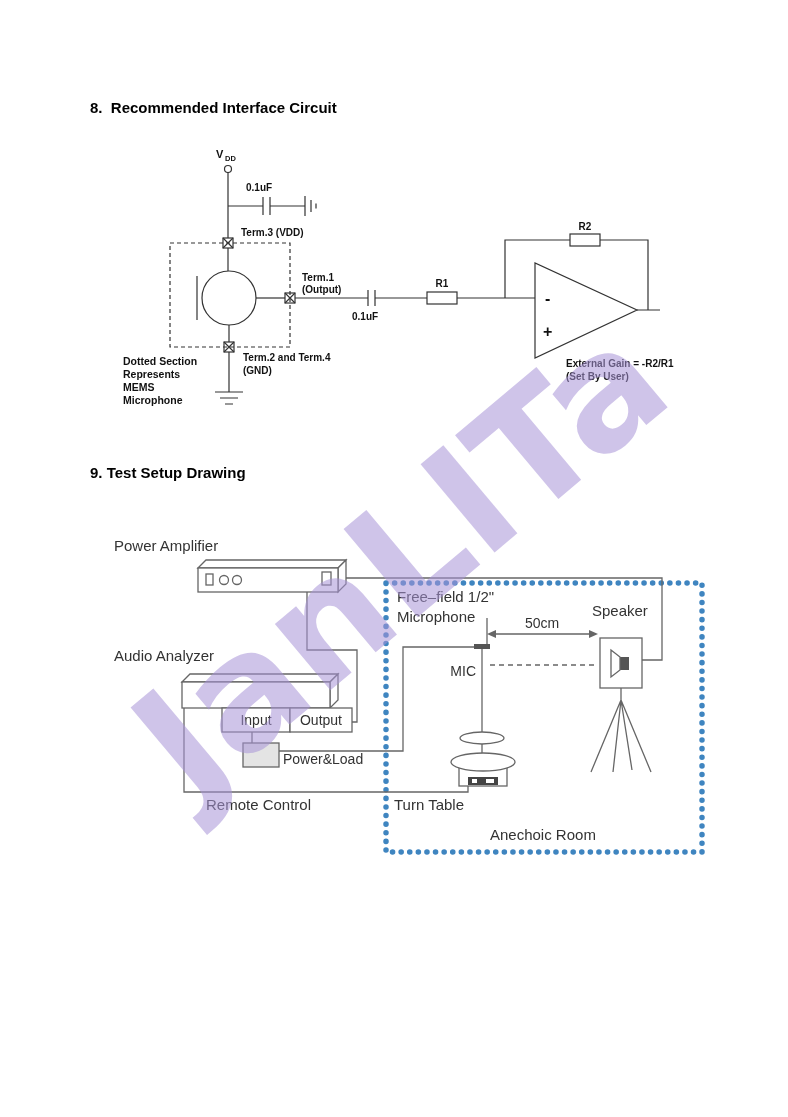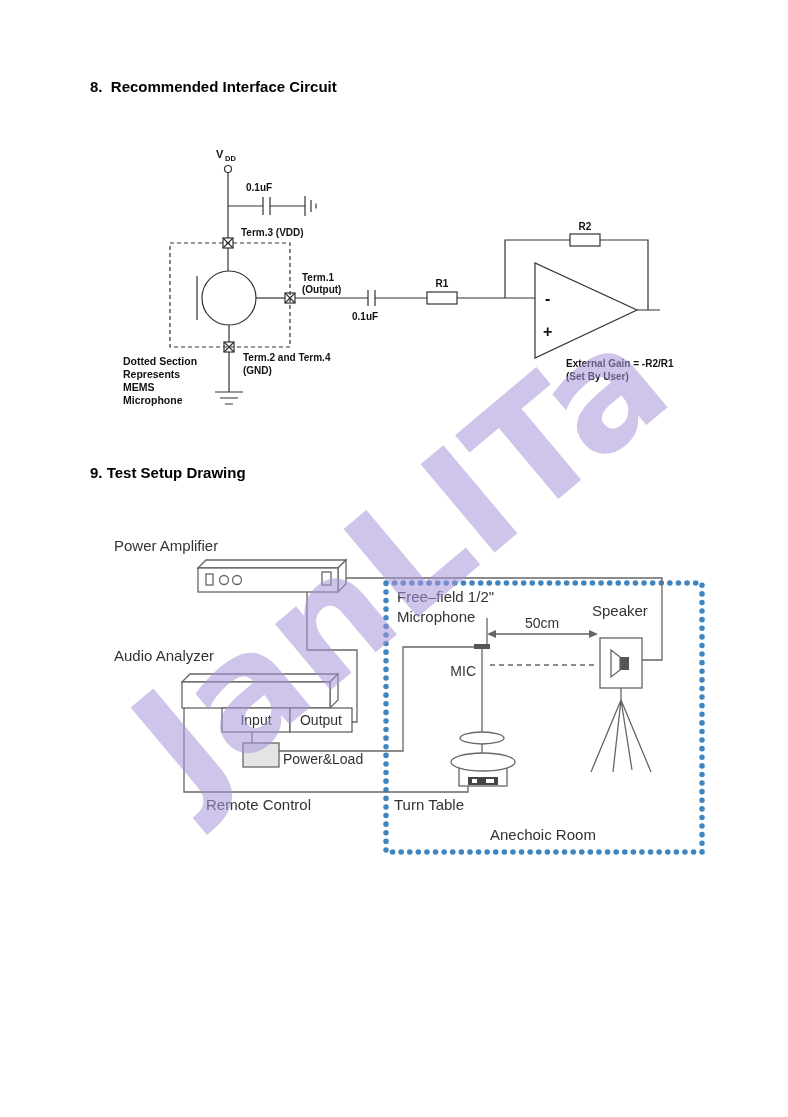--- a/index.html
+++ b/index.html
@@ -1,19 +1,19 @@
 <!DOCTYPE html>
 <html><head>
 <meta charset="utf-8">
 <style>
   html,body{margin:0;padding:0;background:#ffffff;}
   .page{position:relative;width:788px;height:1117px;background:#fff;overflow:hidden;
         font-family:"Liberation Sans",sans-serif;margin:0 auto;}
   .heading{position:absolute;font-weight:bold;font-size:15px;color:#000;white-space:pre;}
-  .h8{left:90px;top:78px;}
+  .h8{left:90px;top:99px;}
   .h9{left:90px;top:464px;}
   svg.diagram{position:absolute;left:0;top:0;}
   .c-lbl{font-weight:bold;fill:#111;stroke:none;}
   .t-lbl{fill:#333;stroke:none;font-weight:normal;}
   .watermark{position:absolute;left:400px;top:560px;
              transform:translate(-50%,-50%) rotate(-40deg);
              font-size:158px;font-weight:bold;letter-spacing:0;
              color:rgba(167,148,215,0.55);white-space:nowrap;pointer-events:none;
              font-family:"DejaVu Sans",sans-serif;}
 </style>

